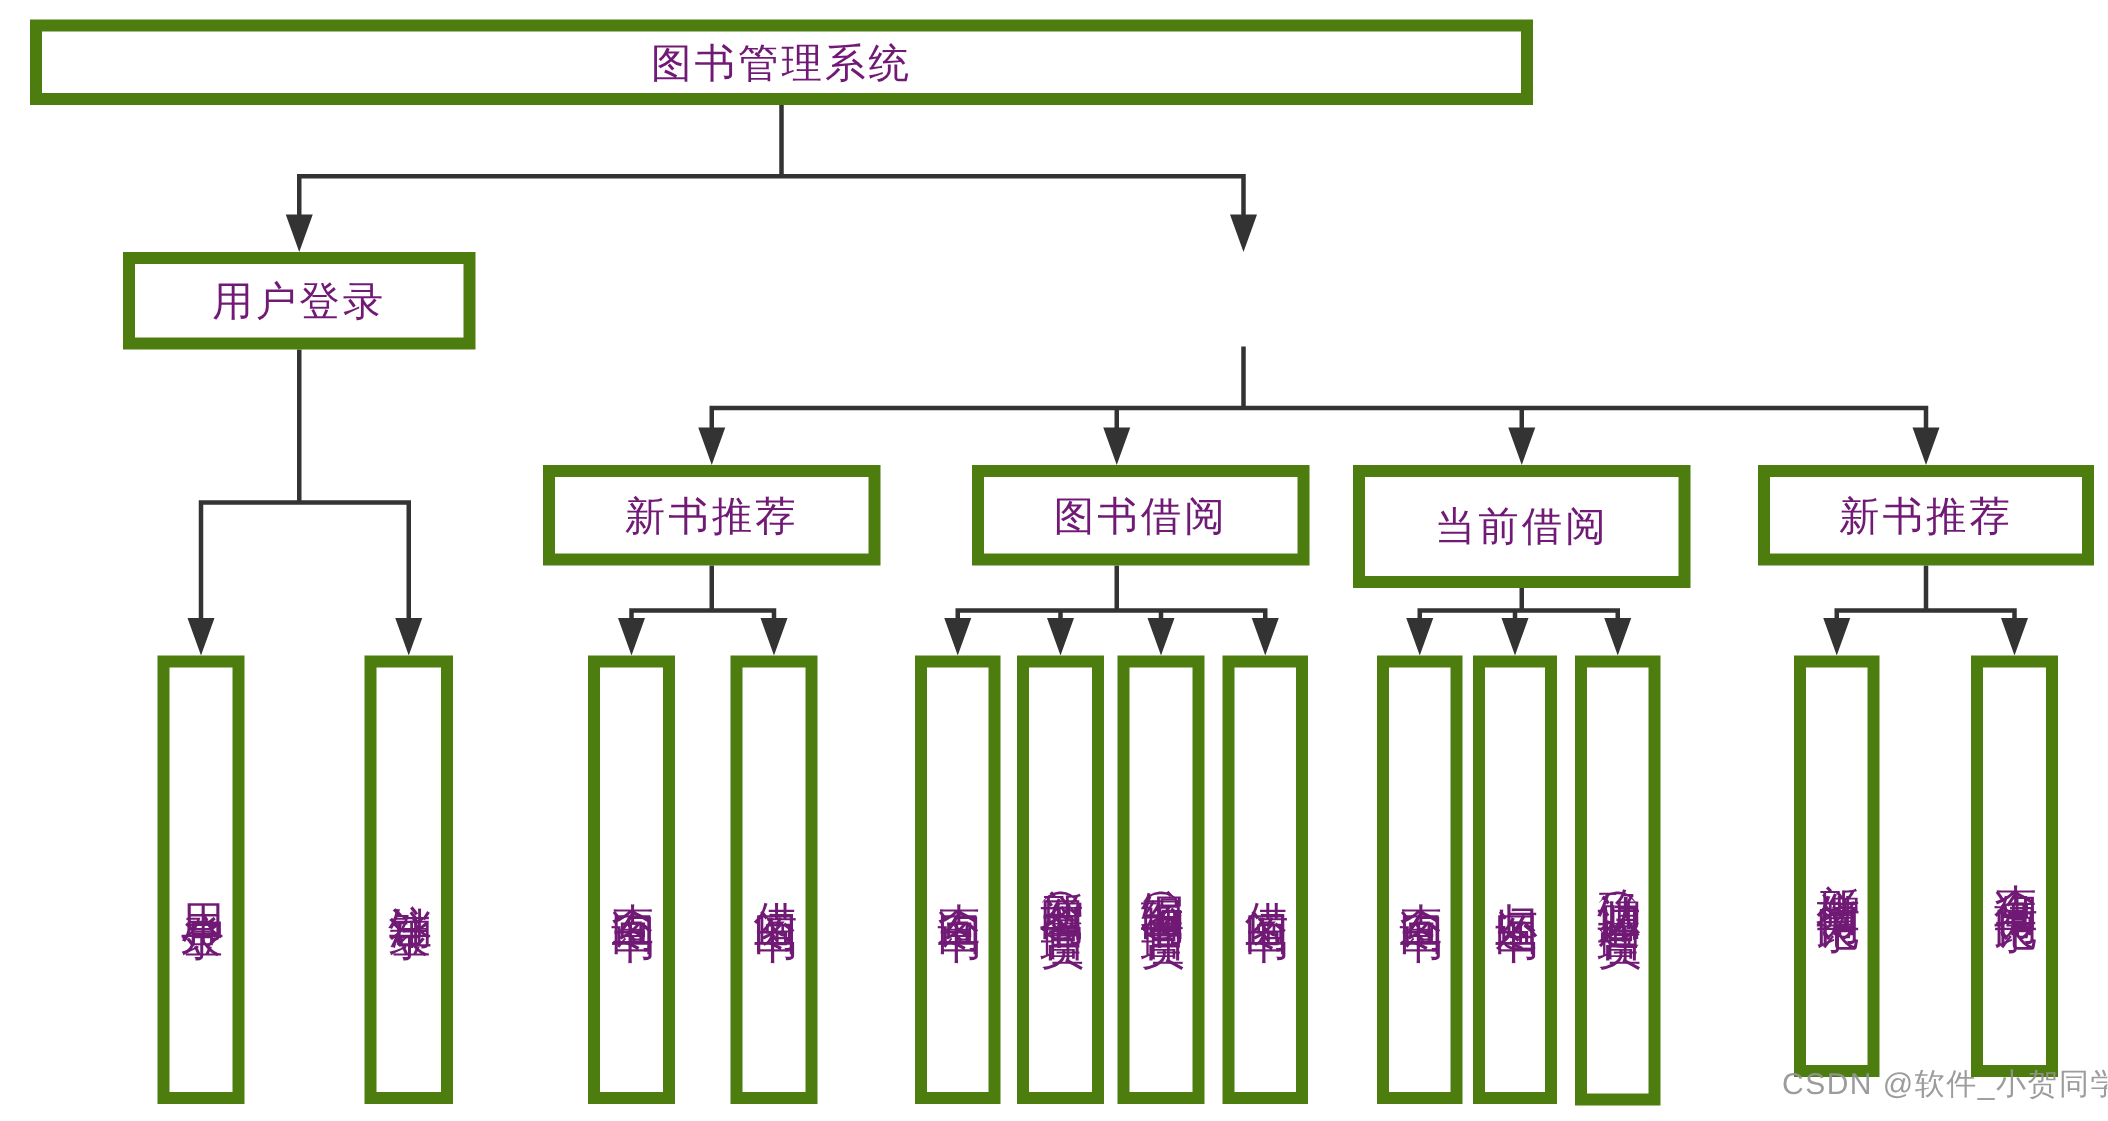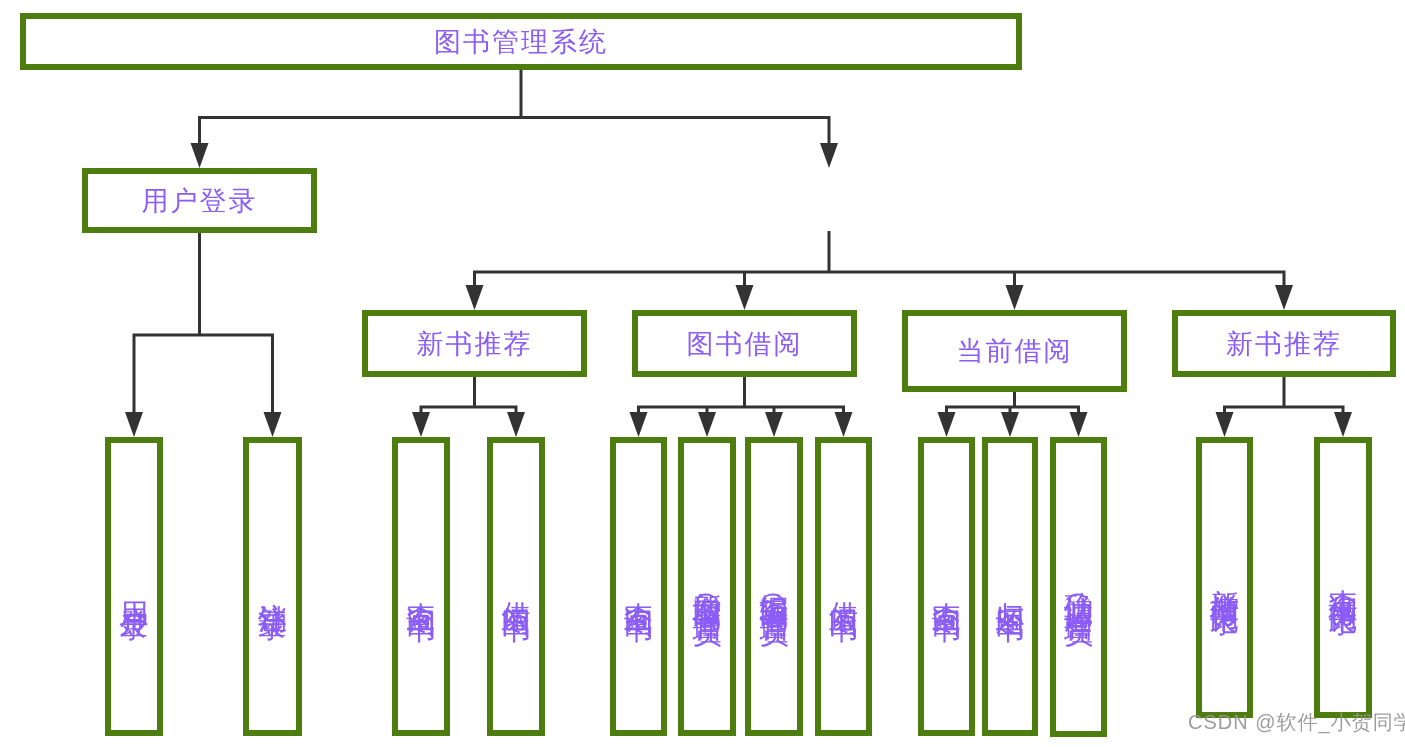--- a/index.html
+++ b/index.html
@@ -2,23 +2,23 @@
 <html><head>
 <meta charset="utf-8">
 <style>
   html,body{margin:0;padding:0;background:#ffffff;}
   .canvas{
     position:relative;width:1405px;height:747px;background:#ffffff;
     overflow:hidden;font-family:"Liberation Sans",sans-serif;
   }
   .wires{position:absolute;left:0;top:0;z-index:0;}
   .node{
-    position:absolute;box-sizing:border-box;border:6px solid #4d7c0f;background:#ffffff;
+    position:absolute;box-sizing:border-box;border:8px solid #4d7c0f;background:#ffffff;
     display:flex;align-items:center;justify-content:center;
-    font-size:27px;color:#8b5cf6;letter-spacing:2px;z-index:1;white-space:nowrap;
+    font-size:27px;color:#701a75;letter-spacing:2px;z-index:1;white-space:nowrap;
   }
   .leaf{
     writing-mode:vertical-rl;text-orientation:mixed;
     font-size:29px;letter-spacing:4px;line-height:1;
     white-space:normal;
   }
   .watermark{
     position:absolute;left:1188px;top:709px;z-index:5;
     font-size:20px;letter-spacing:1px;color:rgba(148,148,148,0.92);white-space:nowrap;
   }
@@ -83,21 +83,21 @@
       M1078.5 437 L1069.5 412 L1087.5 412 Z
       M1224.5 437 L1215.5 412 L1233.5 412 Z
       M1343 437 L1334 412 L1352 412 Z"></path>
   </svg>
 
   <div class="node" style="left:20px;top:13px;width:1002px;height:57px;">图书管理系统</div>
 
   <div class="node" style="left:82px;top:168px;width:235px;height:65px;">用户登录</div>
 
   <div class="node" style="left:362px;top:310px;width:225px;height:67px;">新书推荐</div>
-  <div class="node" style="left:632px;top:310px;width:225px;height:67px;">图书借阅</div>
+  <div class="node" style="left:648px;top:310px;width:225px;height:67px;">图书借阅</div>
   <div class="node" style="left:902px;top:310px;width:225px;height:82px;">当前借阅</div>
   <div class="node" style="left:1172px;top:310px;width:224px;height:67px;">新书推荐</div>
 
   <div class="node leaf" style="left:105px;top:437px;width:58px;height:299px;">用户登录</div>
   <div class="node leaf" style="left:243px;top:437px;width:59px;height:299px;">注销登录</div>
   <div class="node leaf" style="left:392px;top:437px;width:58px;height:299px;">查询图书</div>
   <div class="node leaf" style="left:487px;top:437px;width:58px;height:299px;">借阅图书</div>
   <div class="node leaf" style="left:610px;top:437px;width:57px;height:299px;">查询图书</div>
   <div class="node leaf" style="left:678px;top:437px;width:58px;height:299px;">新增图书（管理员）</div>
   <div class="node leaf" style="left:745px;top:437px;width:58px;height:299px;">编辑图书（管理员）</div>

